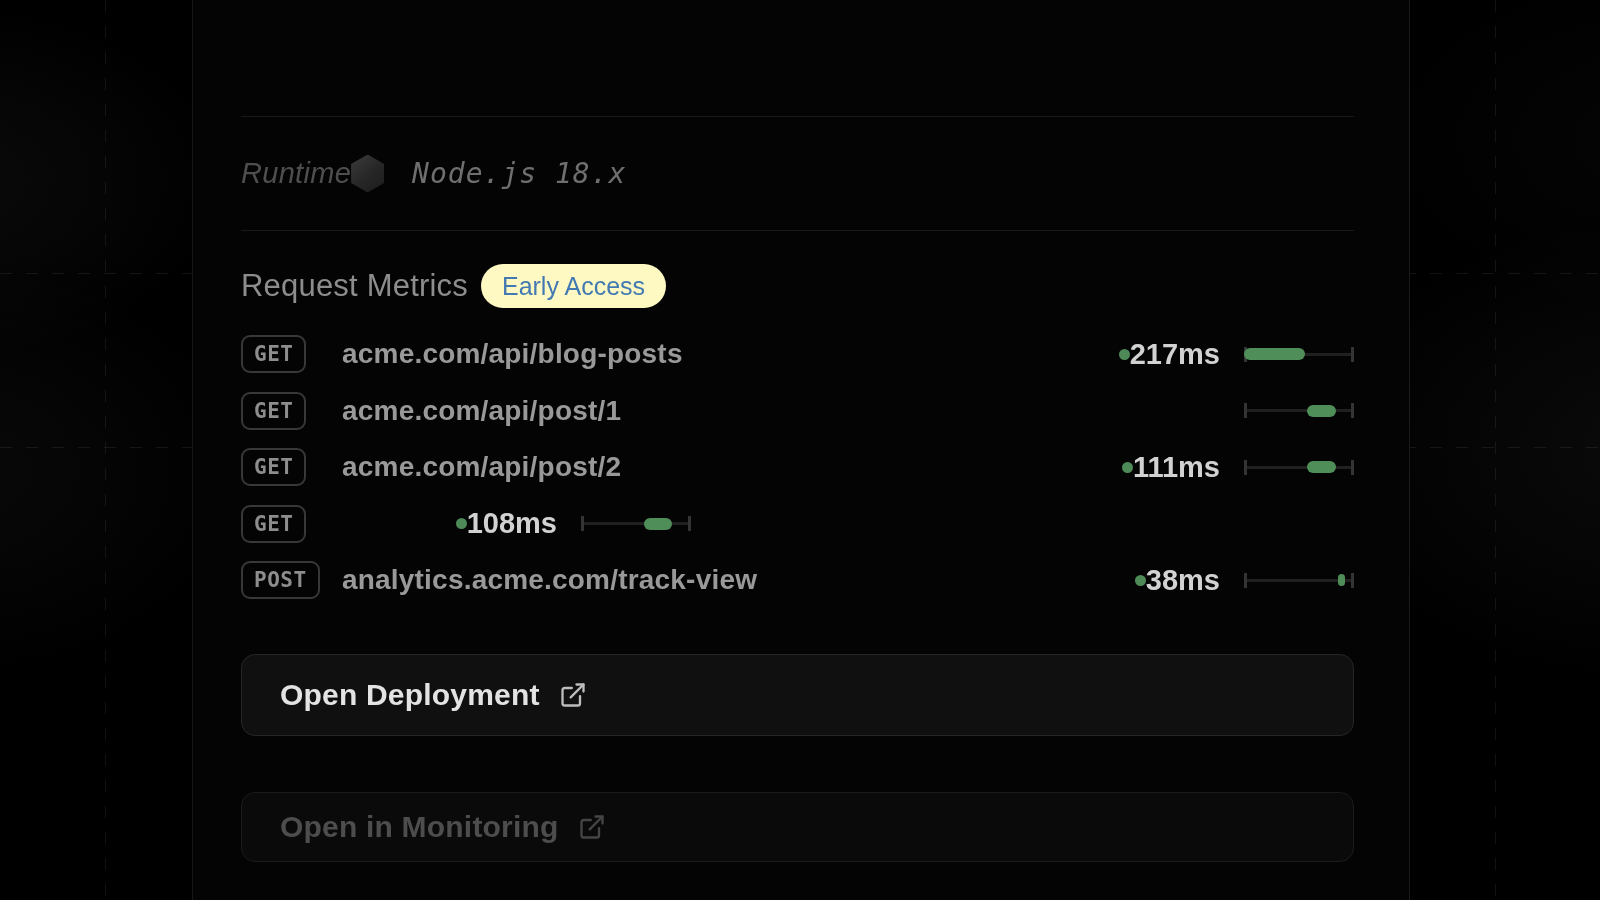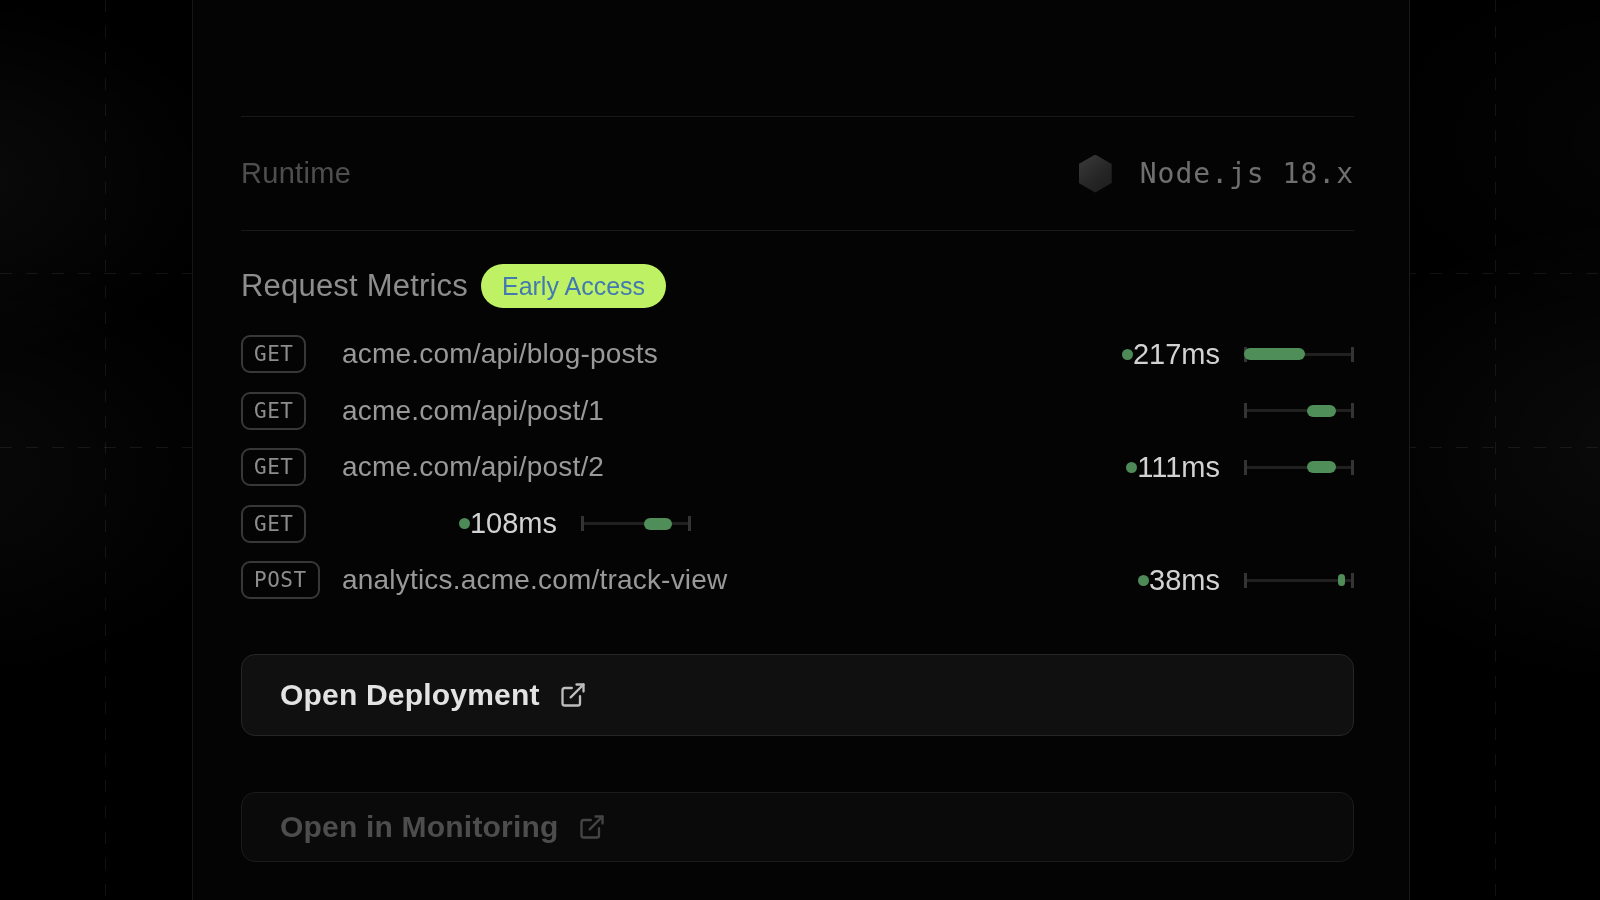--- a/index.html
+++ b/index.html
@@ -49,21 +49,21 @@
     position: relative;
     margin: 0 55px 0 48px; 
     height: 100%;
   }
   .divider { height: 1px; background: #191919; }
   .top-spacer { height: 116px; }
 
   
   .runtime-row {
     height: 113px;
-    display: flex; align-items: center; justify-content: space-between;
+    display: flex; align-items: center; justify-content: flex-start; font-style: italic;
   }
   .runtime-label { font-size: 29px; color: #4e4e4e; letter-spacing: 0.3px; }
   .runtime-value { display: flex; align-items: center; gap: 28px; }
   .hexagon {
     width: 33px; height: 38px;
     clip-path: polygon(50% 0, 100% 25%, 100% 75%, 50% 100%, 0 75%, 0 25%);
     background: linear-gradient(140deg, #3b3b3b 0%, #262626 55%, #1c1c1c 100%);
   }
   .runtime-text {
     font-family: "DejaVu Sans Mono", "Liberation Mono", monospace;
@@ -73,25 +73,25 @@
   
   .metrics-heading {
     margin-top: 33px; height: 44px;
     display: flex; align-items: center; gap: 13px;
   }
   .metrics-title { font-size: 31px; font-weight: 500; color: #8d8d8d; letter-spacing: 0.2px; }
   .ea-badge {
     display: inline-flex; align-items: center;
     height: 44px; padding: 0 21px; box-sizing: border-box;
     border-radius: 22px;
-    background: #bef264;
+    background: #fef9c3;
     color: #4379b2; font-size: 25px; font-weight: 500;
   }
 
-  .request-list { margin-top: 27px; display: flex; flex-direction: column; gap: 18.5px; }
+  .request-list { margin-top: 27px; display: flex; flex-direction: column; gap: 18.5px; font-weight: bold; }
   .request-row { height: 38px; display: flex; align-items: center; }
   .method-col { width: 101px; flex: 0 0 101px; }
   .method-badge {
     display: inline-block;
     font-family: "DejaVu Sans Mono", "Liberation Mono", monospace;
     font-size: 21px; color: #8d8d8d; letter-spacing: 0.5px;
     border: 2px solid #383838; border-radius: 9px;
     padding: 5px 11px;
   }
   .url { flex: 1; font-size: 28px; color: #999999; letter-spacing: 0.2px; }

